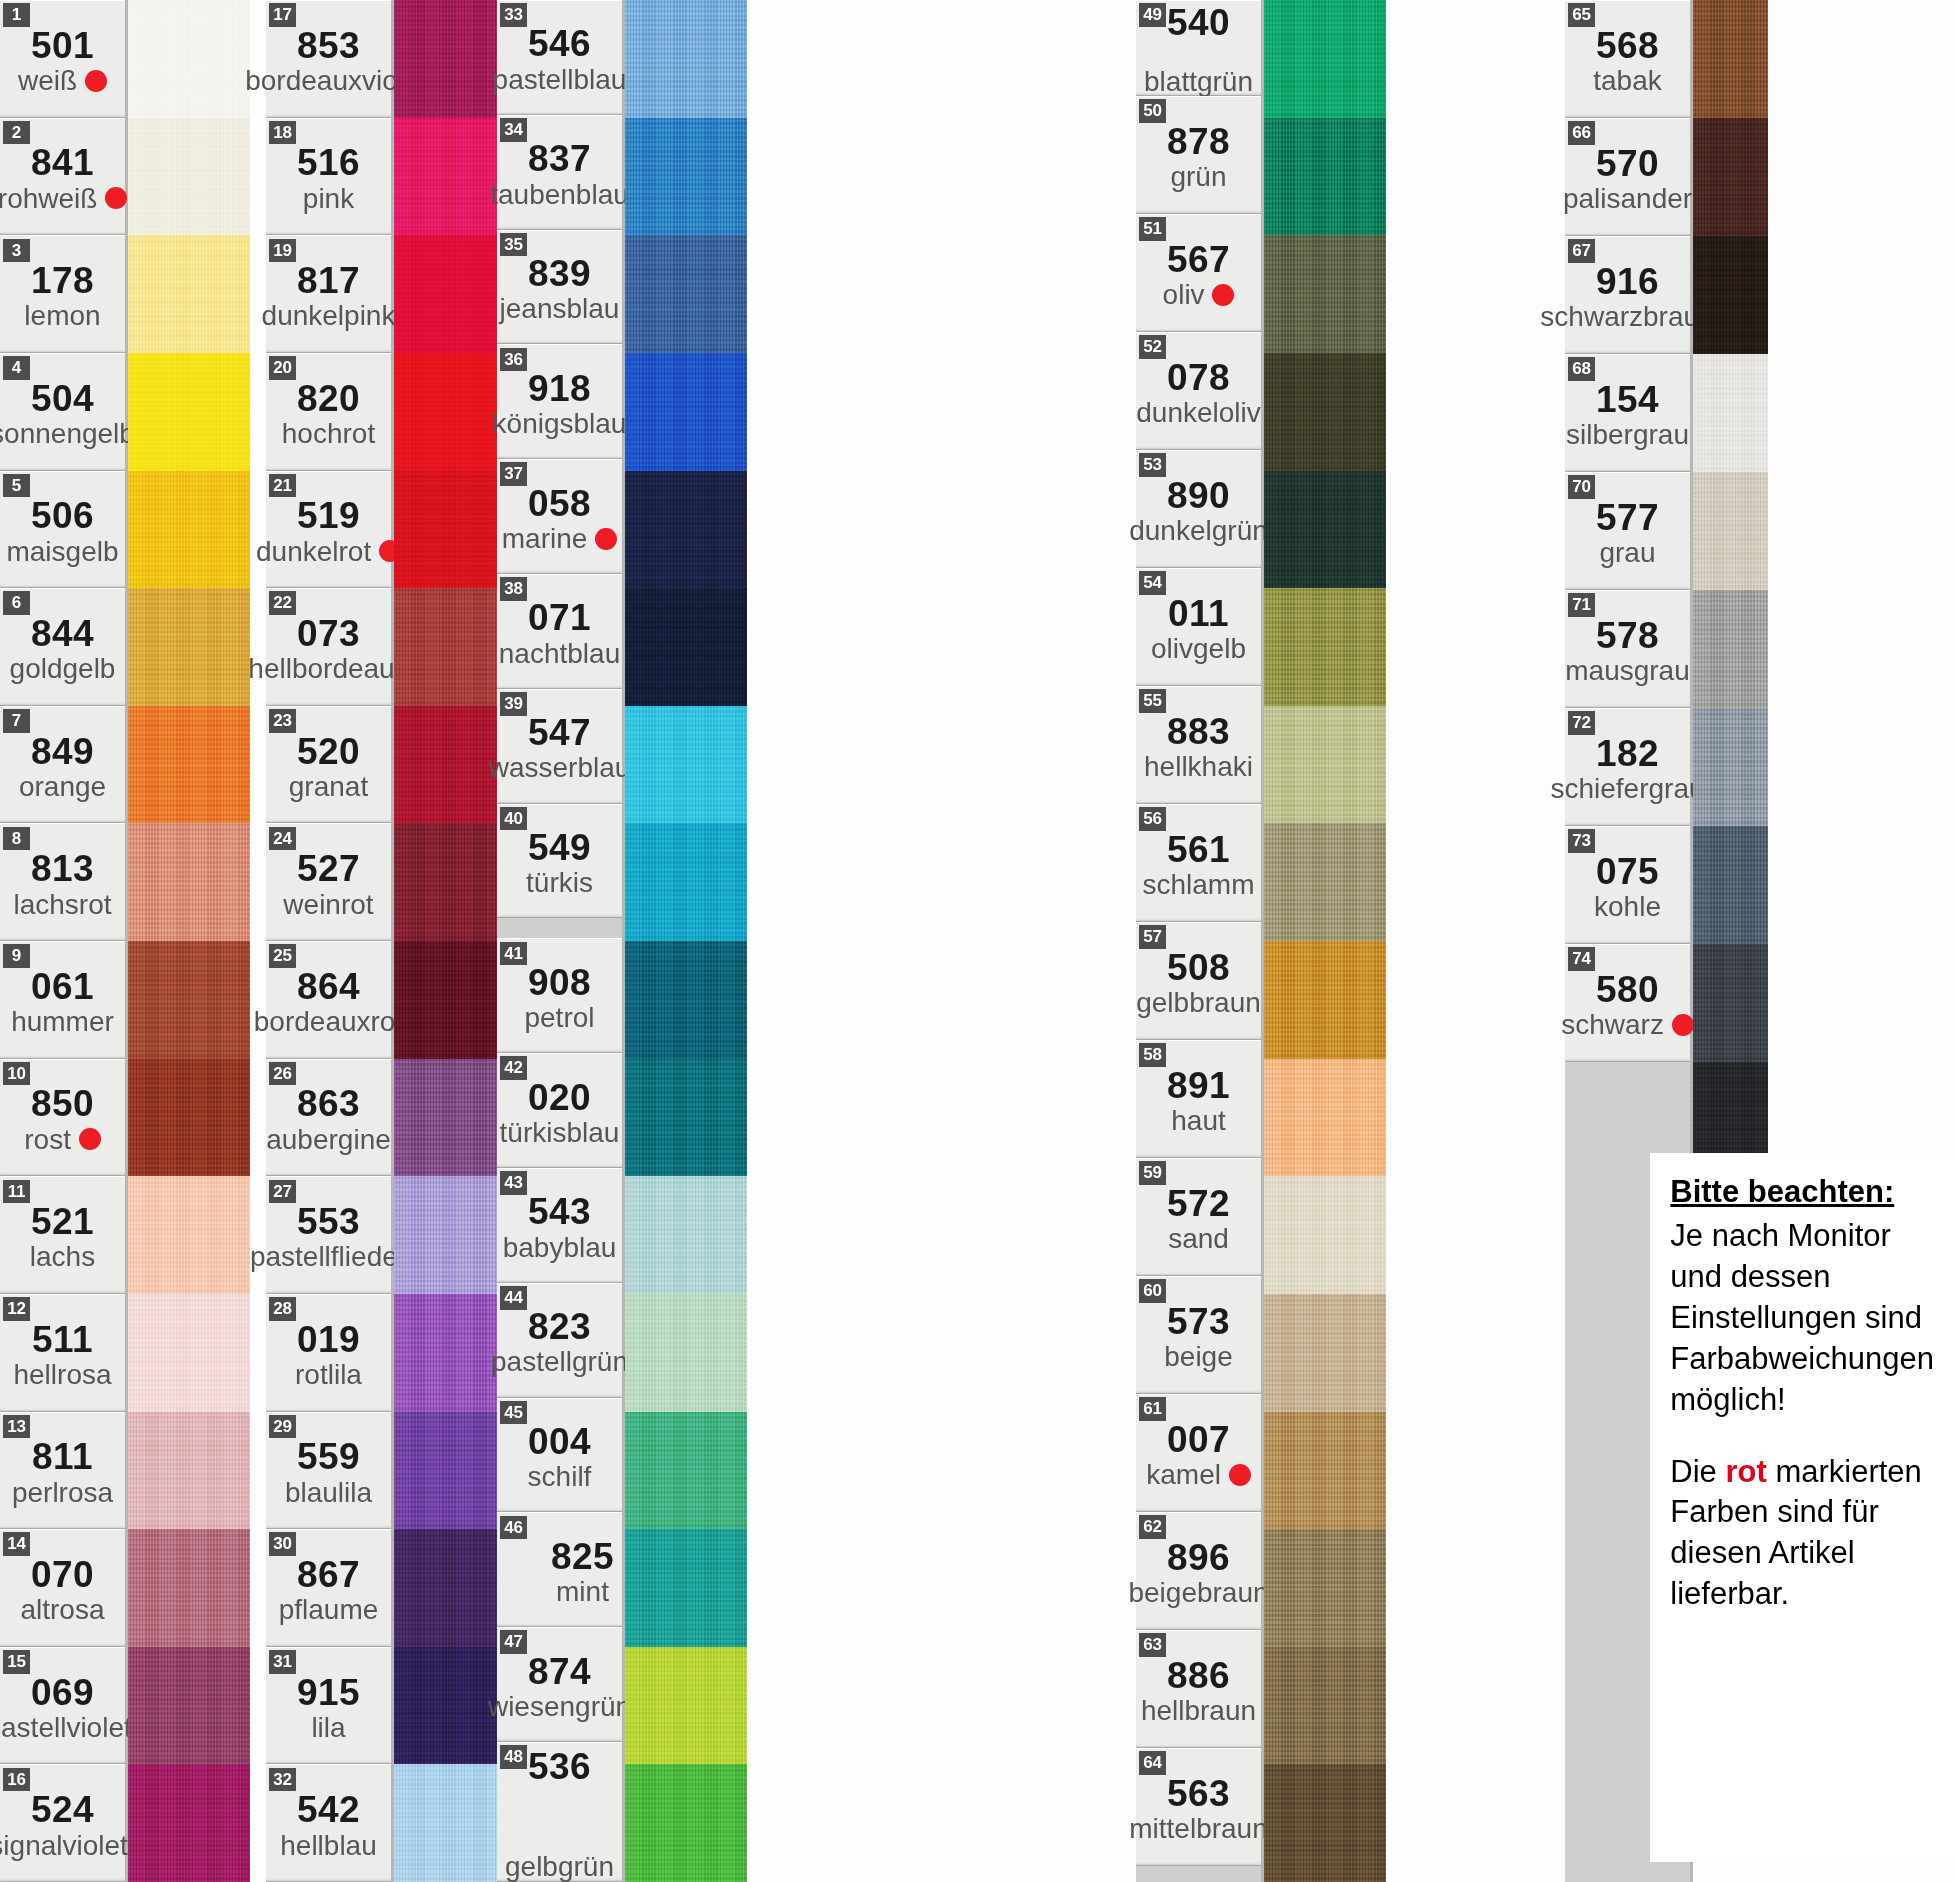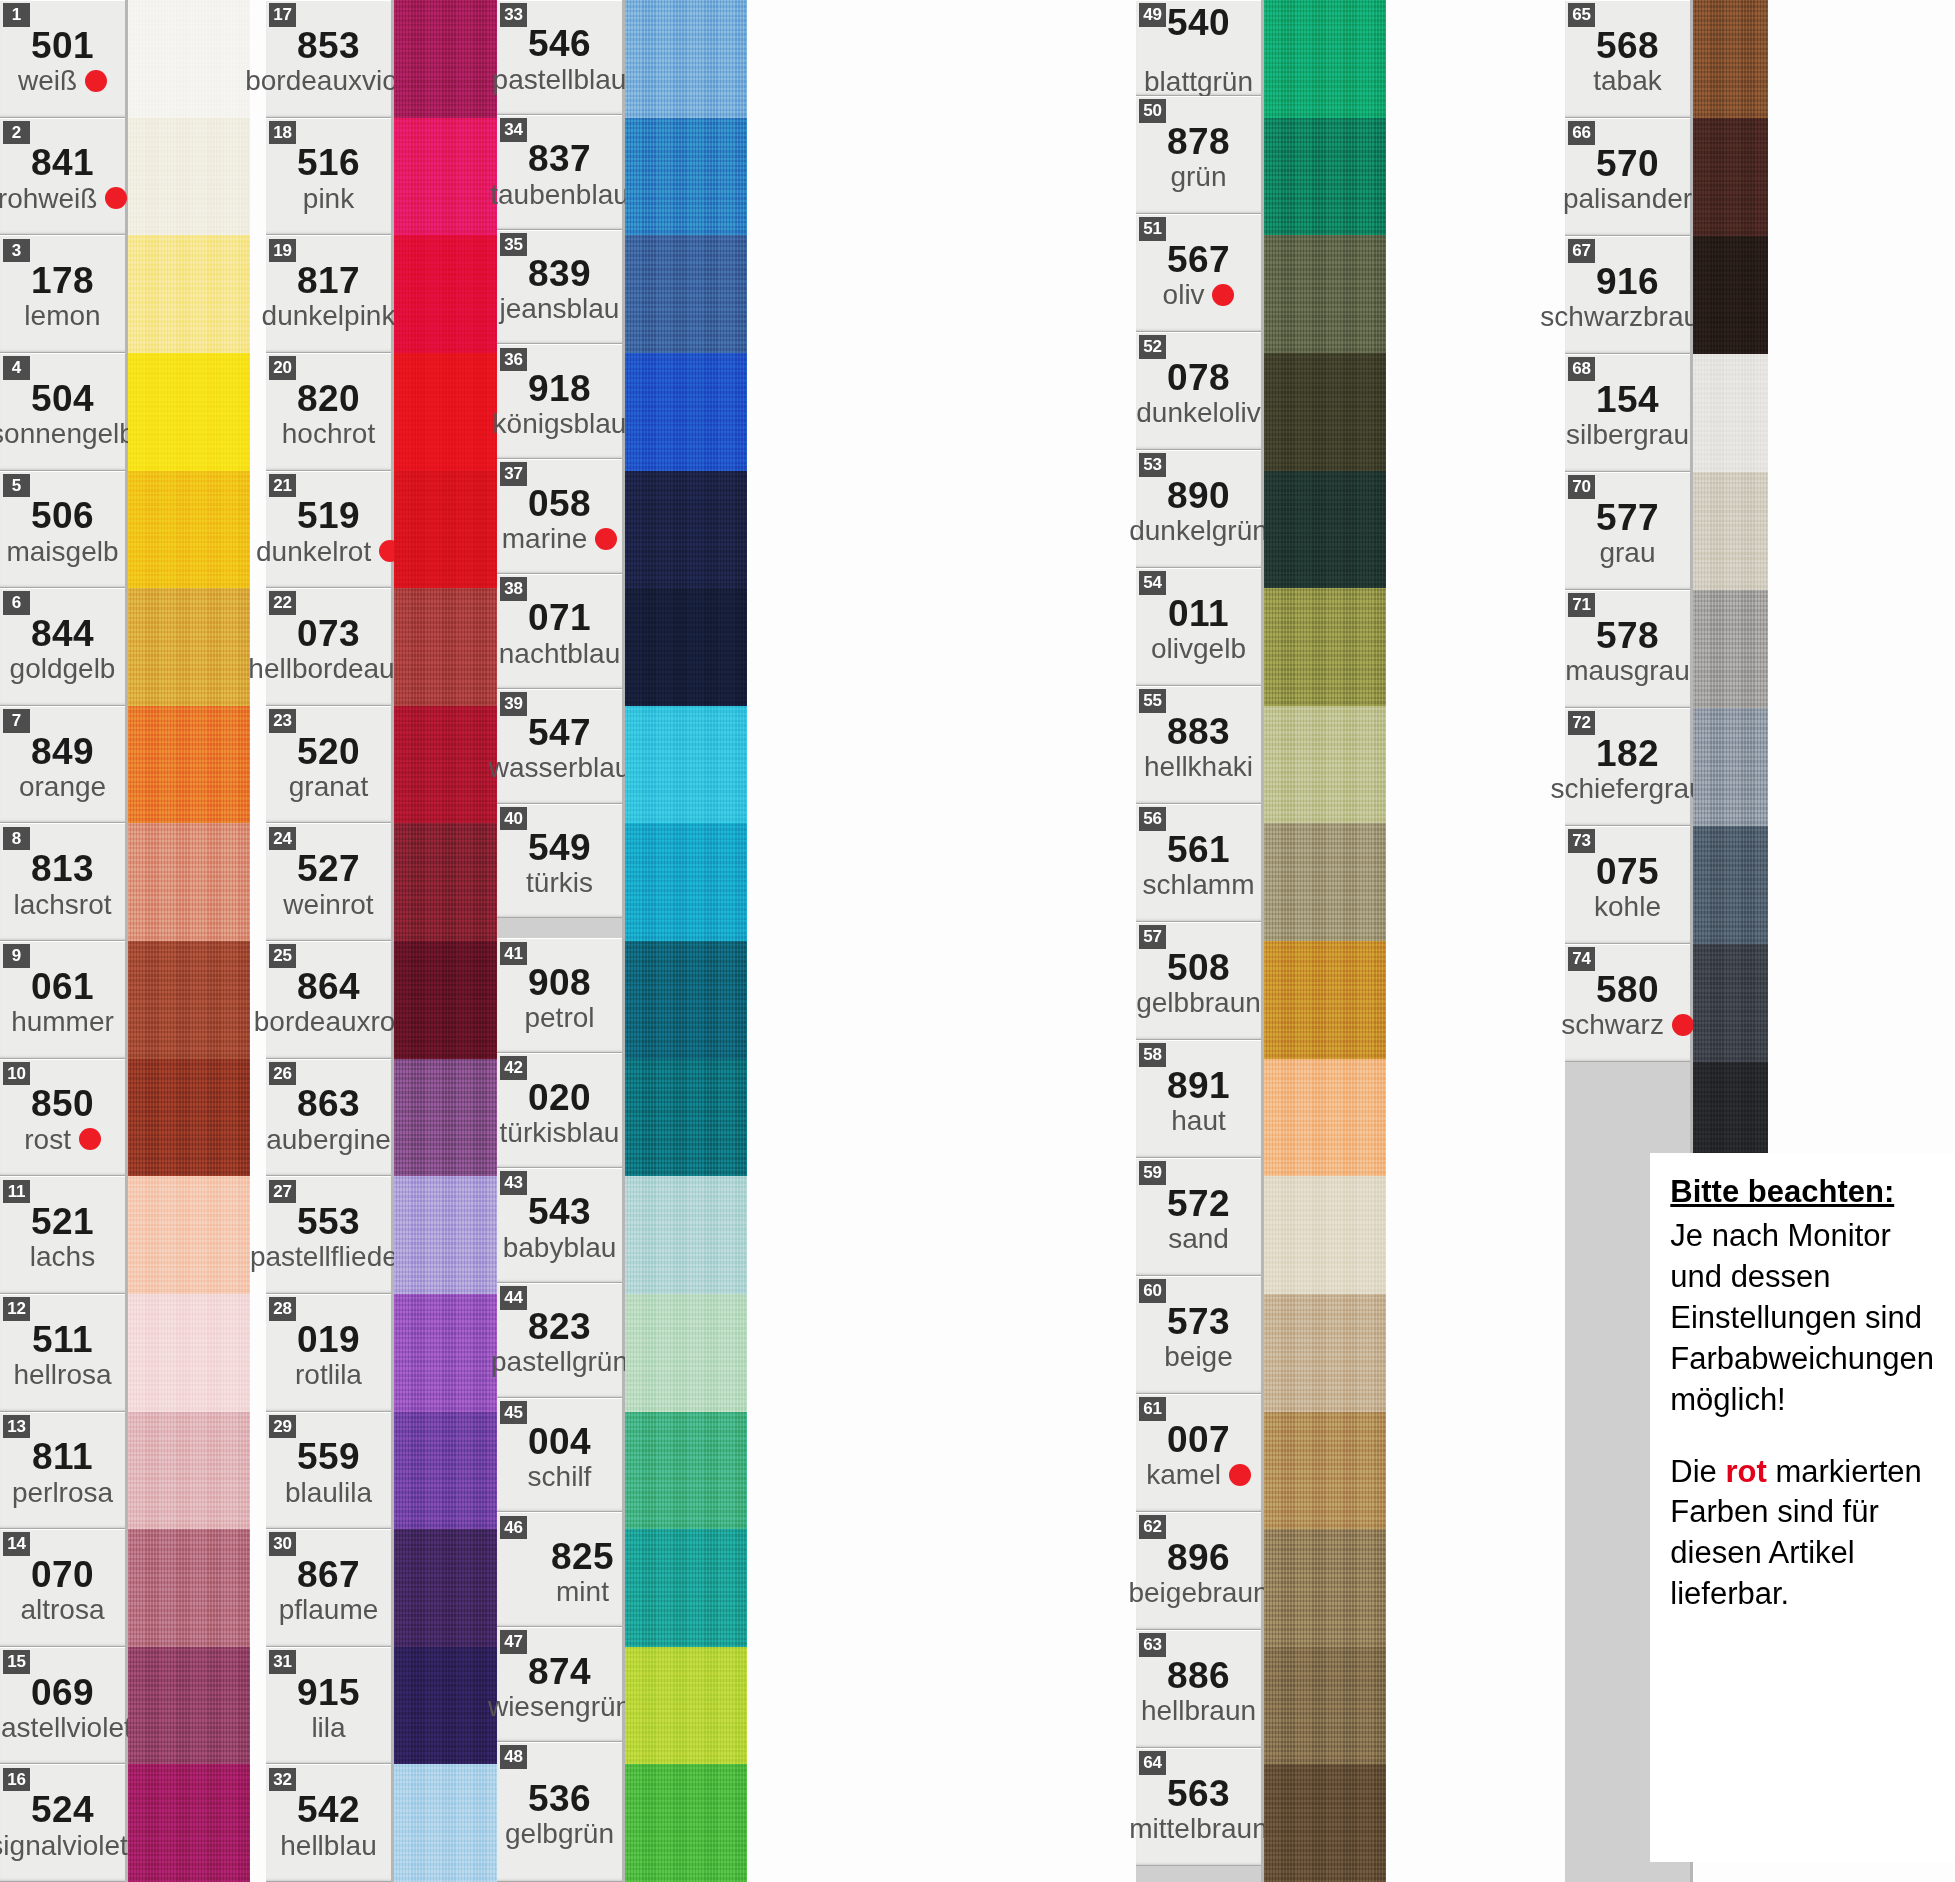--- a/index.html
+++ b/index.html
@@ -505,21 +505,21 @@
             <span class="nm">mint</span>
           </span>
         </div>
         <div class="plate" style="height: 118px;">
           <span class="idx">47</span>
           <span class="code">874</span>
           <span class="nameline">
             <span class="nm">wiesengrün</span>
           </span>
         </div>
-        <div class="plate" style="height: 144px;">
+        <div class="plate" style="height: 144px; justify-content: space-between;">
           <span class="idx">48</span>
           <span class="code">536</span>
           <span class="nameline">
             <span class="nm">gelbgrün</span>
           </span>
         </div>
       </div>
       <div class="swatchcol" style="width: 123px;">
         <div class="sw" style="height: 118px; background: rgb(114, 169, 216);"></div>
         <div class="sw" style="height: 118px; background: rgb(44, 125, 192);"></div>

